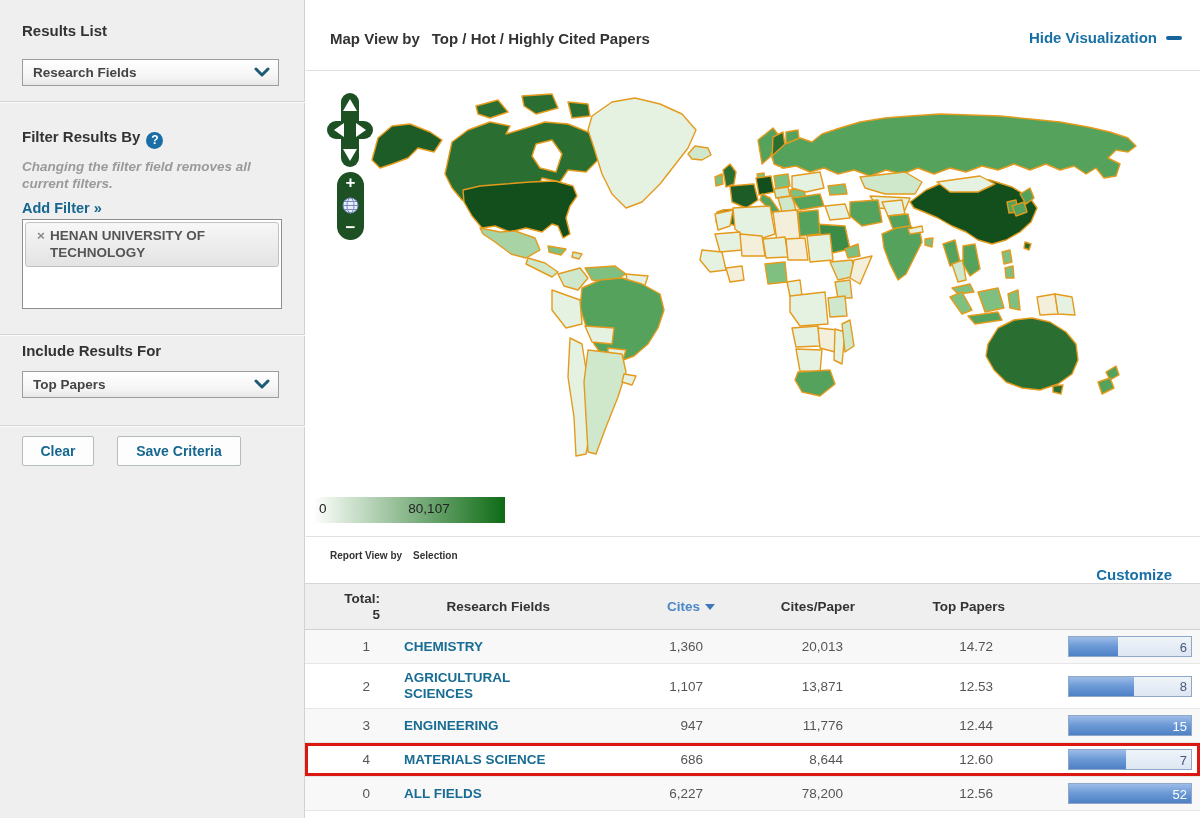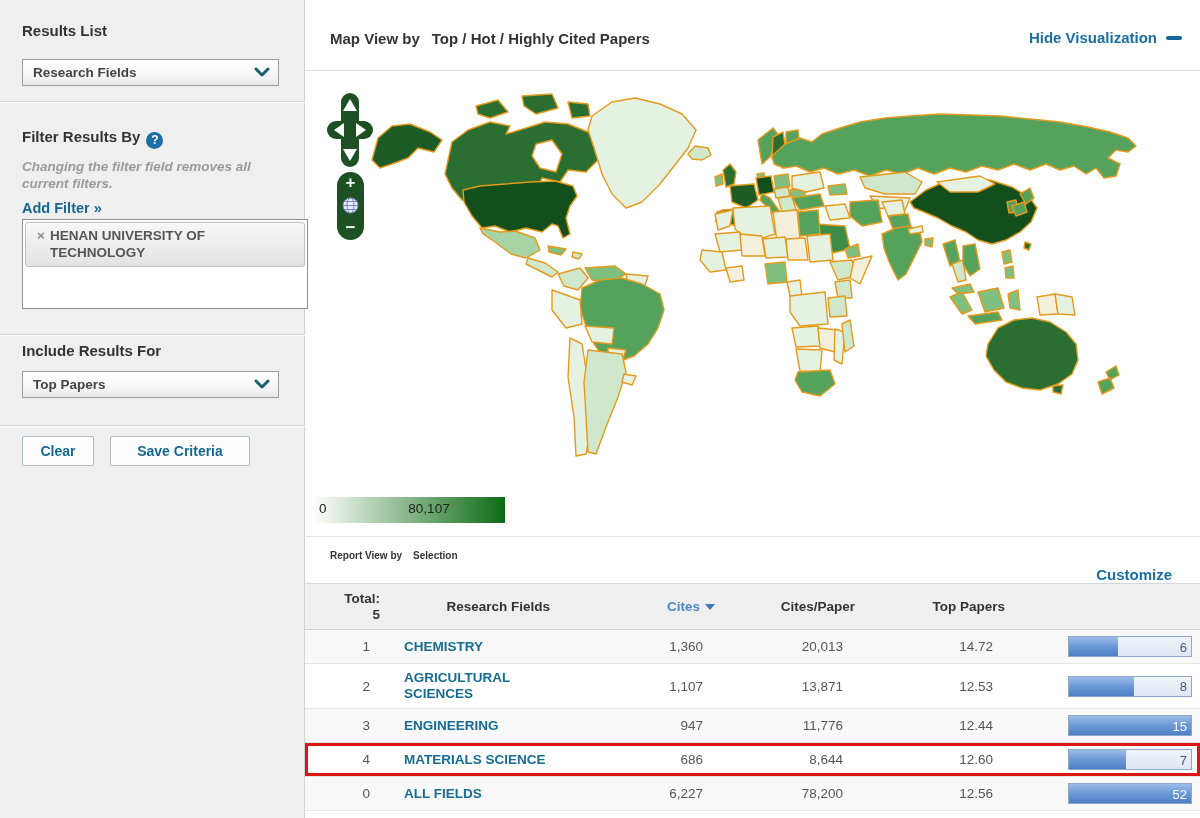--- a/index.html
+++ b/index.html
@@ -19,31 +19,31 @@
               justify-content:space-between; padding:0 8px 0 10px; cursor:pointer; }
   .dropdown .dd-label { font-size:13.5px; font-weight:bold; color:#444; }
   .dropdown svg { flex:none; }
   .note { position:absolute; left:22px; width:266px; font-size:13.5px; font-style:italic;
           color:#9a9a9a; line-height:17px; font-weight:bold; }
   .help-badge { display:inline-block; width:17px; height:17px; border-radius:50%;
                 background:#1b6ea5; color:#fff; font-size:12px; font-weight:bold;
                 text-align:center; line-height:17px; vertical-align:-2px; margin-left:6px; cursor:pointer; }
   .add-filter { position:absolute; left:22px; font-size:14.5px; font-weight:bold;
                 color:#16678f; text-decoration:none; cursor:pointer;text-align:center; }
-  .filter-box { position:absolute; left:22px; top:219px; width:286px; height:90px;
+  .filter-box { position:absolute; left:22px; top:219px; width:260px; height:90px;
                 background:#fff; border:1px solid #8f8f8f; padding:2px; }
   .chip { background:linear-gradient(180deg,#f7f7f7,#e3e3e3); border:1px solid #c0c0c0;
           border-radius:3px; padding:4px 6px 5px 24px; text-indent:-13px;
           font-size:13.5px; font-weight:bold; color:#555; line-height:17px; }
   .chip .x { color:#8a8a8a; margin-right:5px; cursor:pointer; font-weight:bold; text-indent:0; }
   .btn { position:absolute; top:436px; height:30px; background:#fdfdfd;
          border:1px solid #b4bcc0; border-radius:2px; font-family:inherit;
          font-size:14px; font-weight:bold; color:#15678f; cursor:pointer; }
   .btn-clear { left:22px; width:72px; }
-  .btn-save { left:110px; width:140px; }
+  .btn-save { left:117px; width:124px; }
 
   
   .main-title { position:absolute; top:30px; font-size:15px; font-weight:bold; color:#333; }
   .main-title .t2 { margin-left:12px; }
   .hide-link { position:absolute; top:29px; right:18px; font-size:15px; font-weight:bold;
                color:#176fa6; text-decoration:none; cursor:pointer; }
   .minus-glyph { display:inline-block; width:16px; height:4px; background:#17649b;
                  border-radius:2px; vertical-align:3px; margin-left:9px; }
   .hline { position:absolute; left:306px; width:894px; height:1px; background:#e0e0e0; }
 

